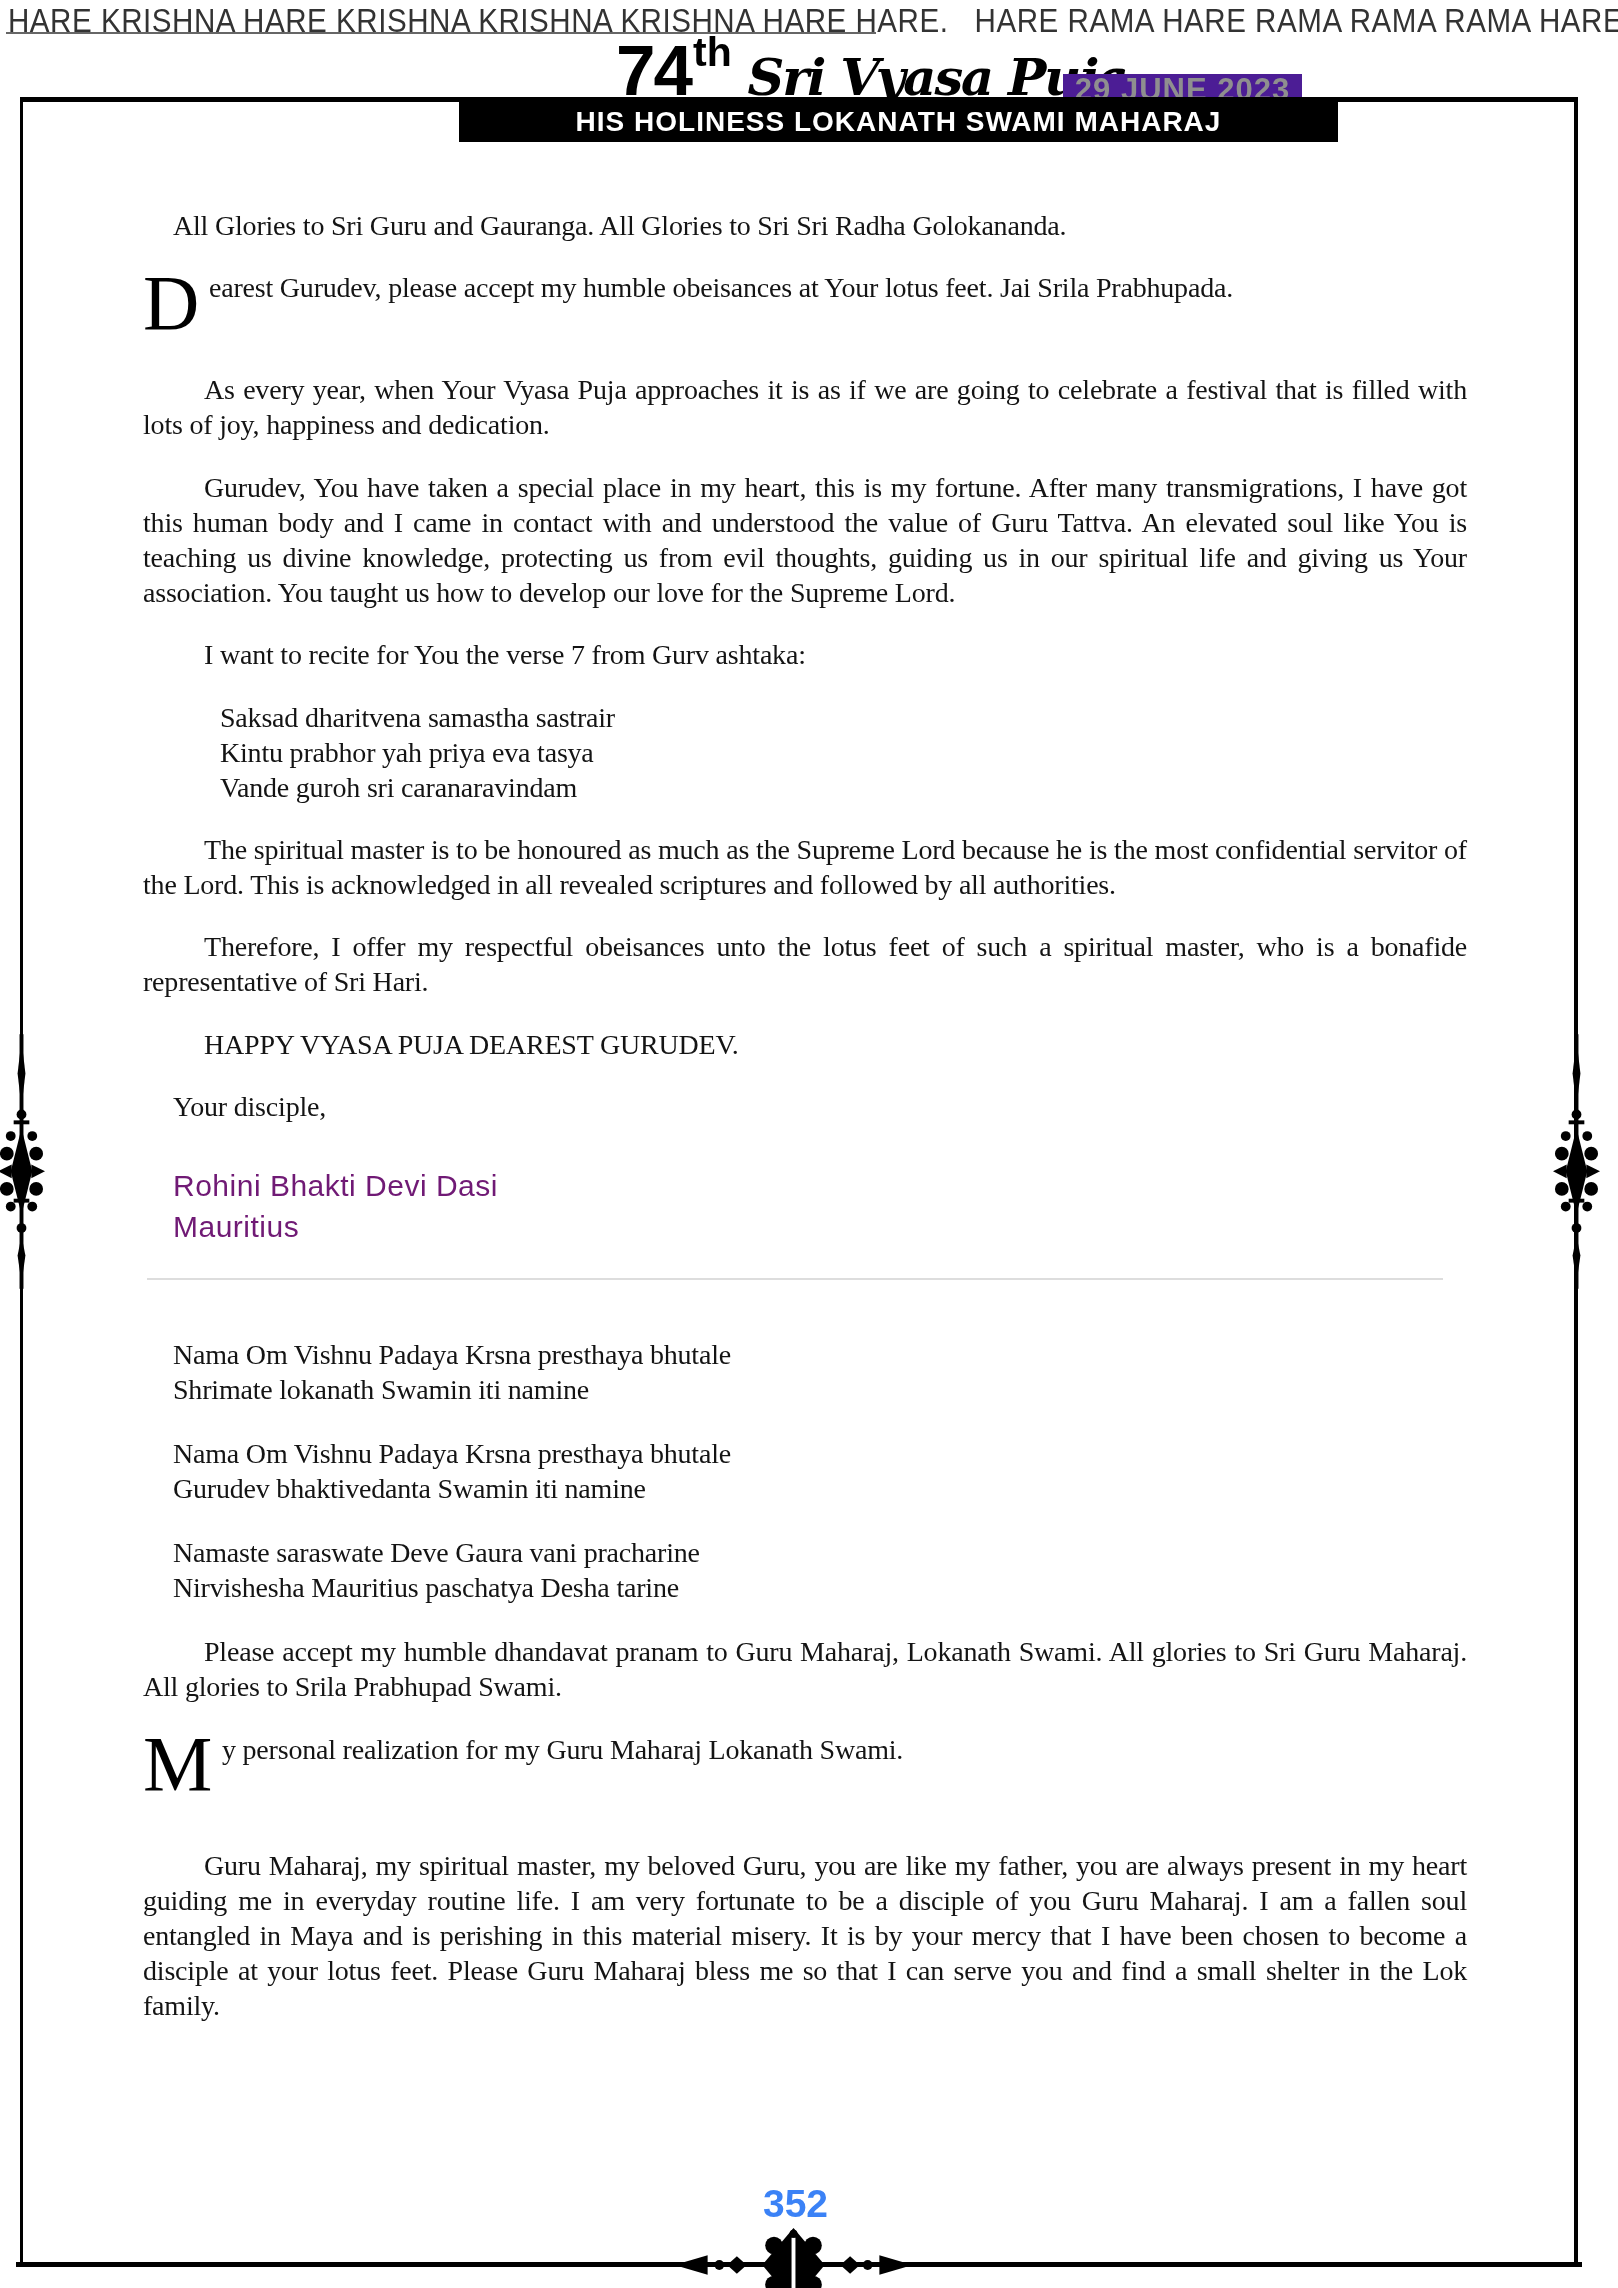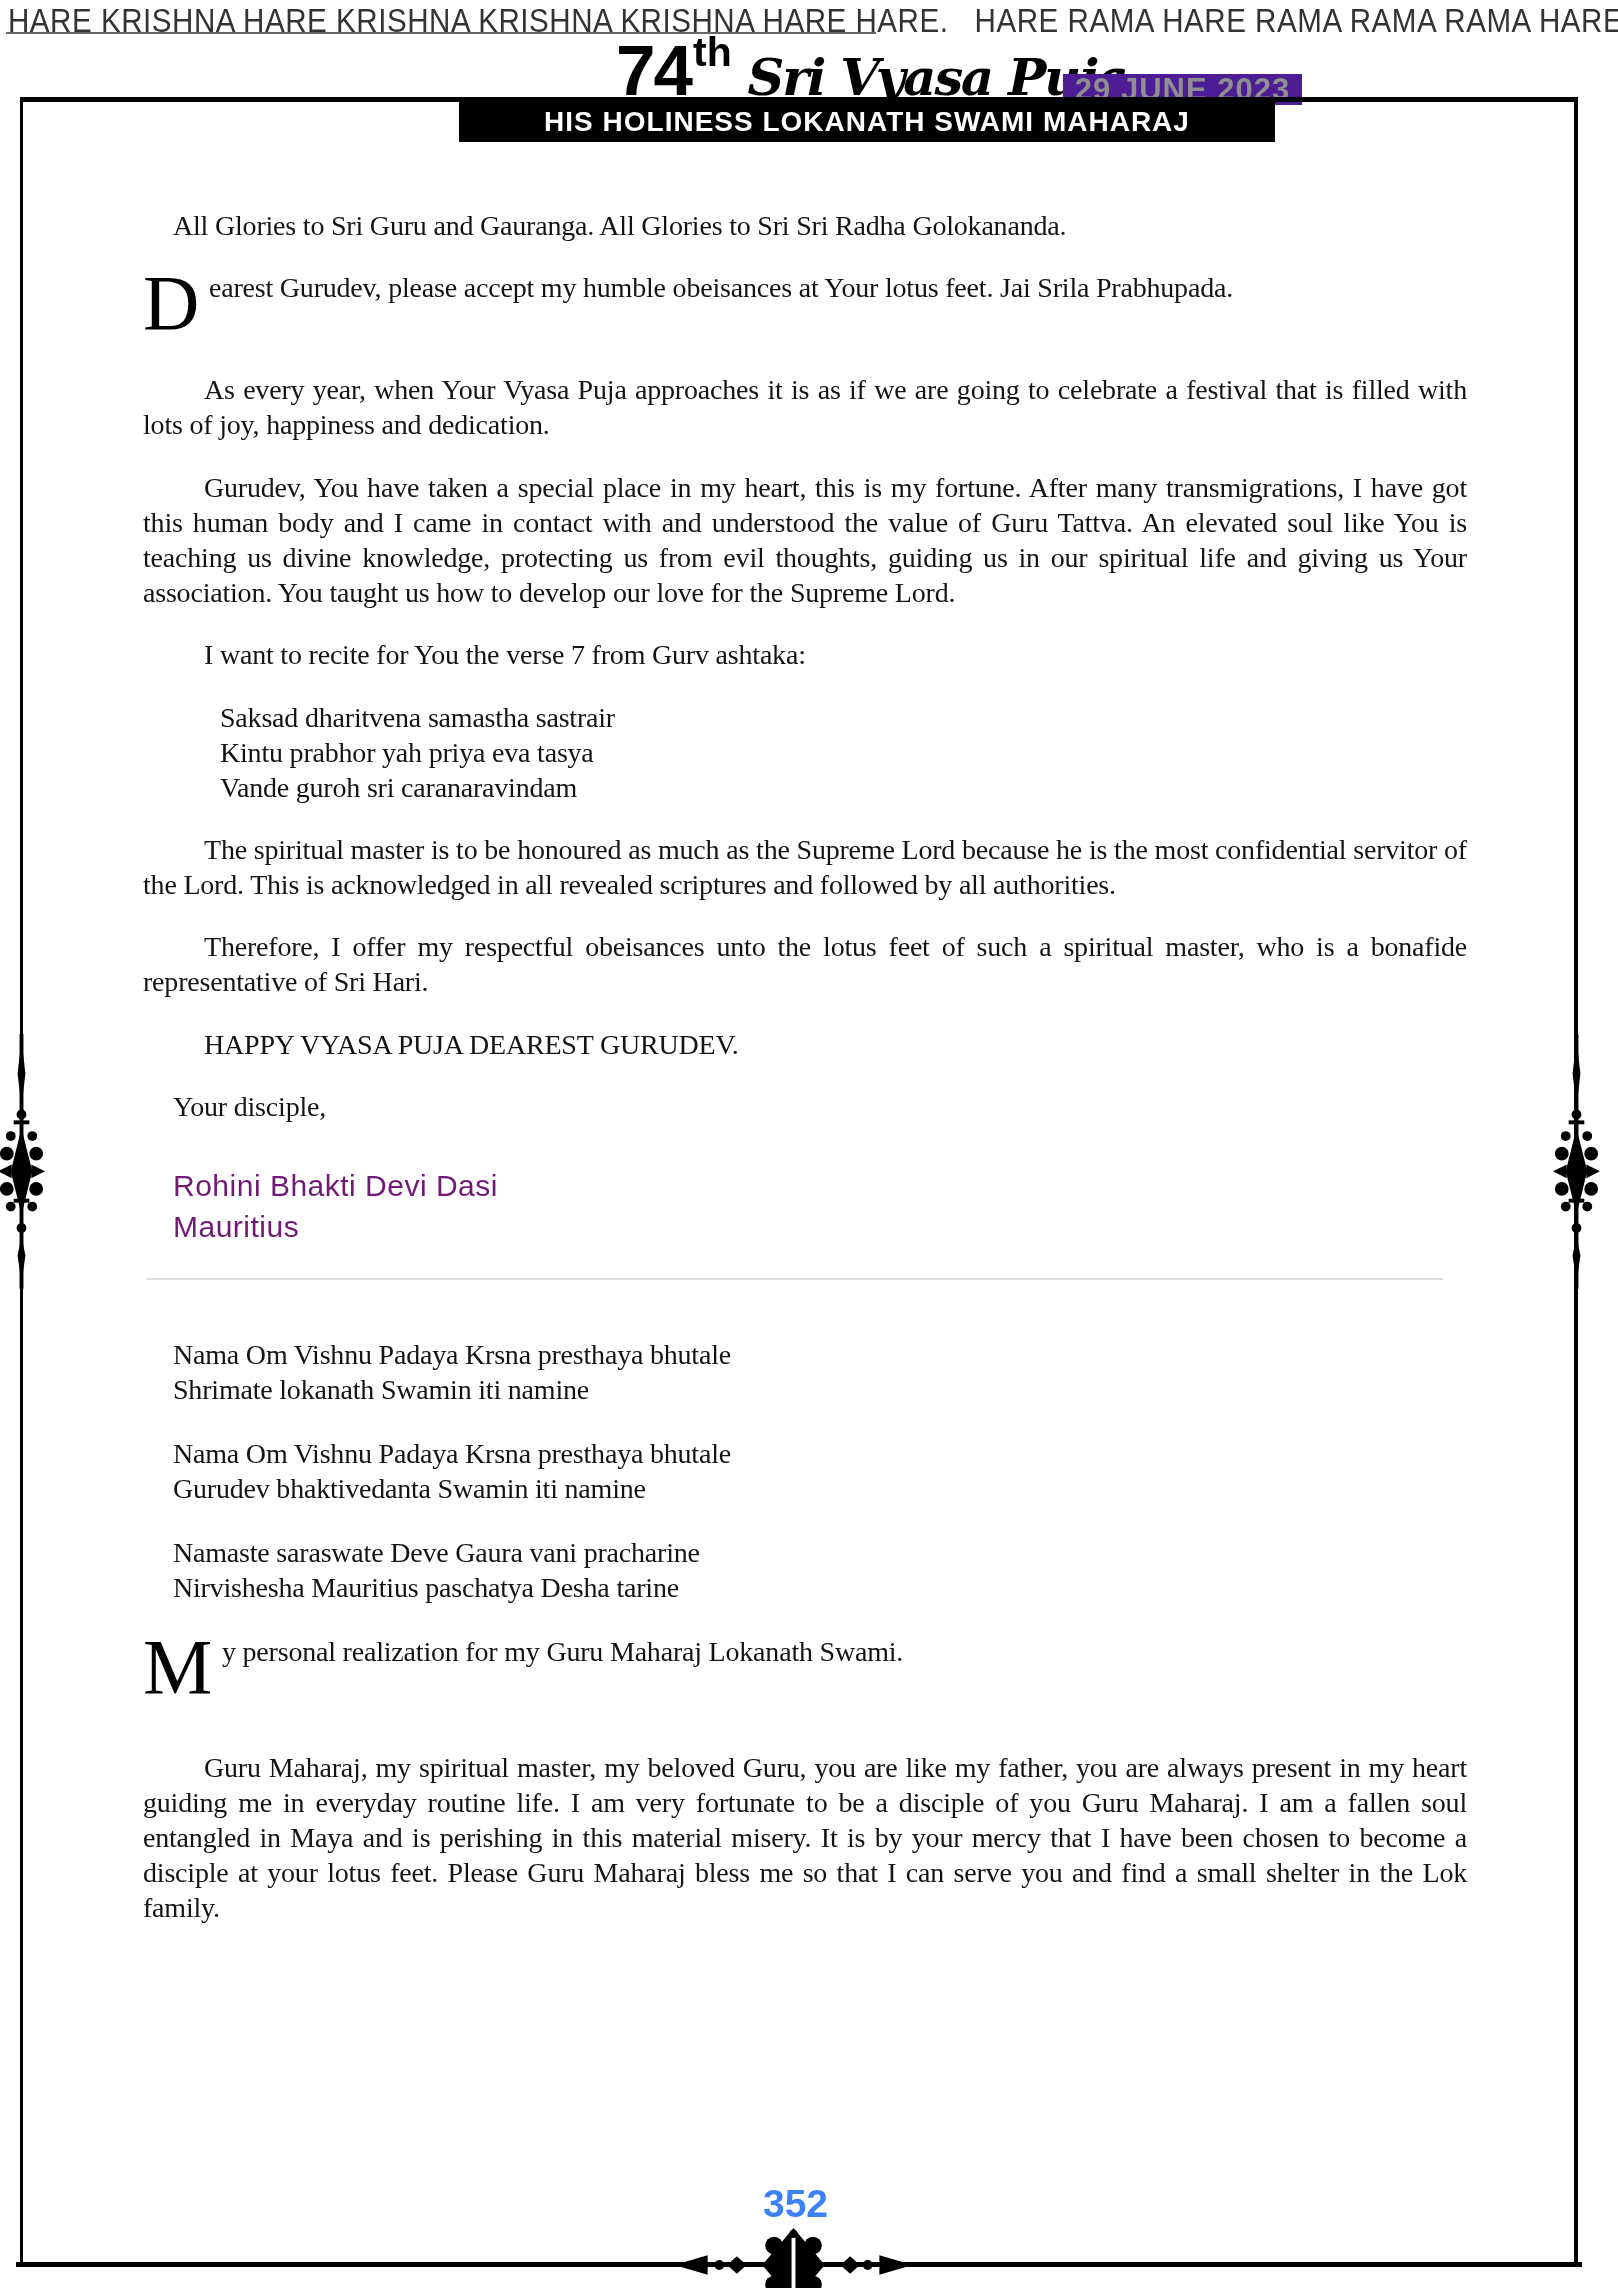--- a/index.html
+++ b/index.html
@@ -23,21 +23,21 @@
   .date-badge{position:absolute;left:1063px;top:74px;height:31px;padding:0 11.8px;background:#4c1d95;
     color:#8f8f8f;font-family:"Liberation Sans",sans-serif;font-weight:bold;font-size:31px;
     letter-spacing:1px;display:flex;align-items:center;}
 
   
   .frame-top{position:absolute;left:19.6px;top:97px;width:1558px;height:4.9px;background:#000;}
   .frame-left{position:absolute;left:19.6px;top:97px;width:3.9px;height:2169px;background:#000;}
   .frame-right{position:absolute;left:1574px;top:97px;width:3.9px;height:2169px;background:#000;}
   .bottom-rule{position:absolute;left:15.7px;top:2262px;width:1566px;height:4.9px;background:#000;}
 
-  .banner{position:absolute;left:459px;top:101px;width:816px;height:41px;background:#000;
+  .banner{position:absolute;left:459px;top:101px;width:879px;height:41px;background:#000;
     color:#fff;display:flex;align-items:center;justify-content:center;
     font-family:"Liberation Sans",sans-serif;font-weight:bold;font-size:28px;letter-spacing:1px;}
 
   
   .side-orn{position:absolute;top:1034px;width:47px;height:255px;}
   .side-orn.left{left:-2px;}
   .side-orn.right{left:1553px;}
   .bottom-orn{position:absolute;left:617px;top:2224px;width:353px;height:82px;}
 
   
@@ -161,20 +161,21 @@
     </div>
     <div class="stanza">
       <div>Nama Om Vishnu Padaya Krsna presthaya bhutale</div>
       <div>Gurudev bhaktivedanta Swamin iti namine</div>
     </div>
     <div class="stanza">
       <div>Namaste saraswate Deve Gaura vani pracharine</div>
       <div>Nirvishesha Mauritius paschatya Desha tarine</div>
     </div>
 
+    <p class="indent">Please accept my humble dhandavat pranam to Guru Maharaj, Lokanath Swami. All glories to Sri Guru Maharaj. All glories to Srila Prabhupad Swami.</p>
 
     <p class="has-drop mb56"><span class="dropcap">M</span><span>y personal realization for my Guru Maharaj Lokanath Swami.</span></p>
 
     <p class="indent last">Guru Maharaj, my spiritual master, my beloved Guru, you are like my father, you are always present in my heart guiding me in everyday routine life. I am very fortunate to be a disciple of you Guru Maharaj. I am a fallen soul entangled in Maya and is perishing in this material misery. It is by your mercy that I have been chosen to become a disciple at your lotus feet. Please Guru Maharaj bless me so that I can serve you and find a small shelter in the Lok family.</p>
 
   </div>
 
   <div class="page-number">352</div>
   <div class="bottom-rule"></div>
 

